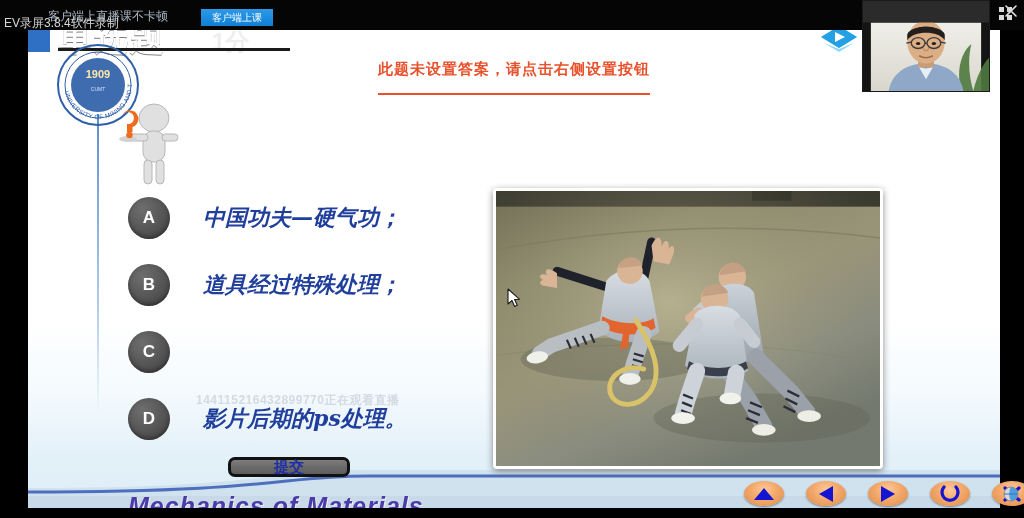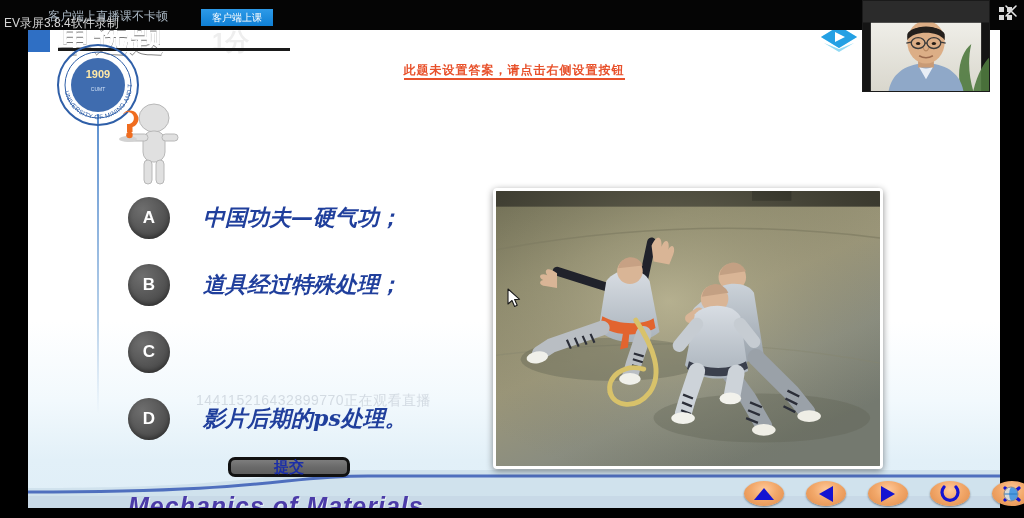--- a/index.html
+++ b/index.html
@@ -140,25 +140,25 @@
   }
 
   
   .warn-notice {
     position: absolute; left: 0; top: 46px;
     width: 972px;
     text-align: center;
     z-index: 20;
   }
   .warn-notice span {
-    font-size: 12px;
+    font-size: 15px;
     font-weight: bold;
     color: #e8512b;
     border-bottom: 2px solid #e8512b;
-    padding-bottom: 1px;
+    padding-bottom: 16px;
     white-space: nowrap;
     letter-spacing: 1px;
   }
 
   
   .mascot {
     position: absolute; left: 82px; top: 84px;
     width: 80px; height: 92px;
     z-index: 16;
   }
@@ -206,25 +206,26 @@
     font-weight: bold;
     font-style: italic;
     color: #203f9c;
     white-space: nowrap;
     font-family: "DejaVu Serif", "Liberation Serif", serif;
   }
 
   
   .stream-watermark {
     position: absolute; left: 168px; top: 378px;
-    font-size: 14px;
+    font-size: 12px;
     color: rgba(140,150,165,.30);
     white-space: nowrap;
     letter-spacing: .5px;
     z-index: 19;
+    font-weight: bold;
   }
 
   
   .submit-btn {
     position: absolute; left: 200px; top: 443px;
     width: 122px; height: 20px;
     border-radius: 7px;
     background: linear-gradient(180deg,#7d7d7d 0%, #6a6a6a 50%, #5e5e5e 100%);
     border: 3px solid #111111;
     color: #1b2ea8;

